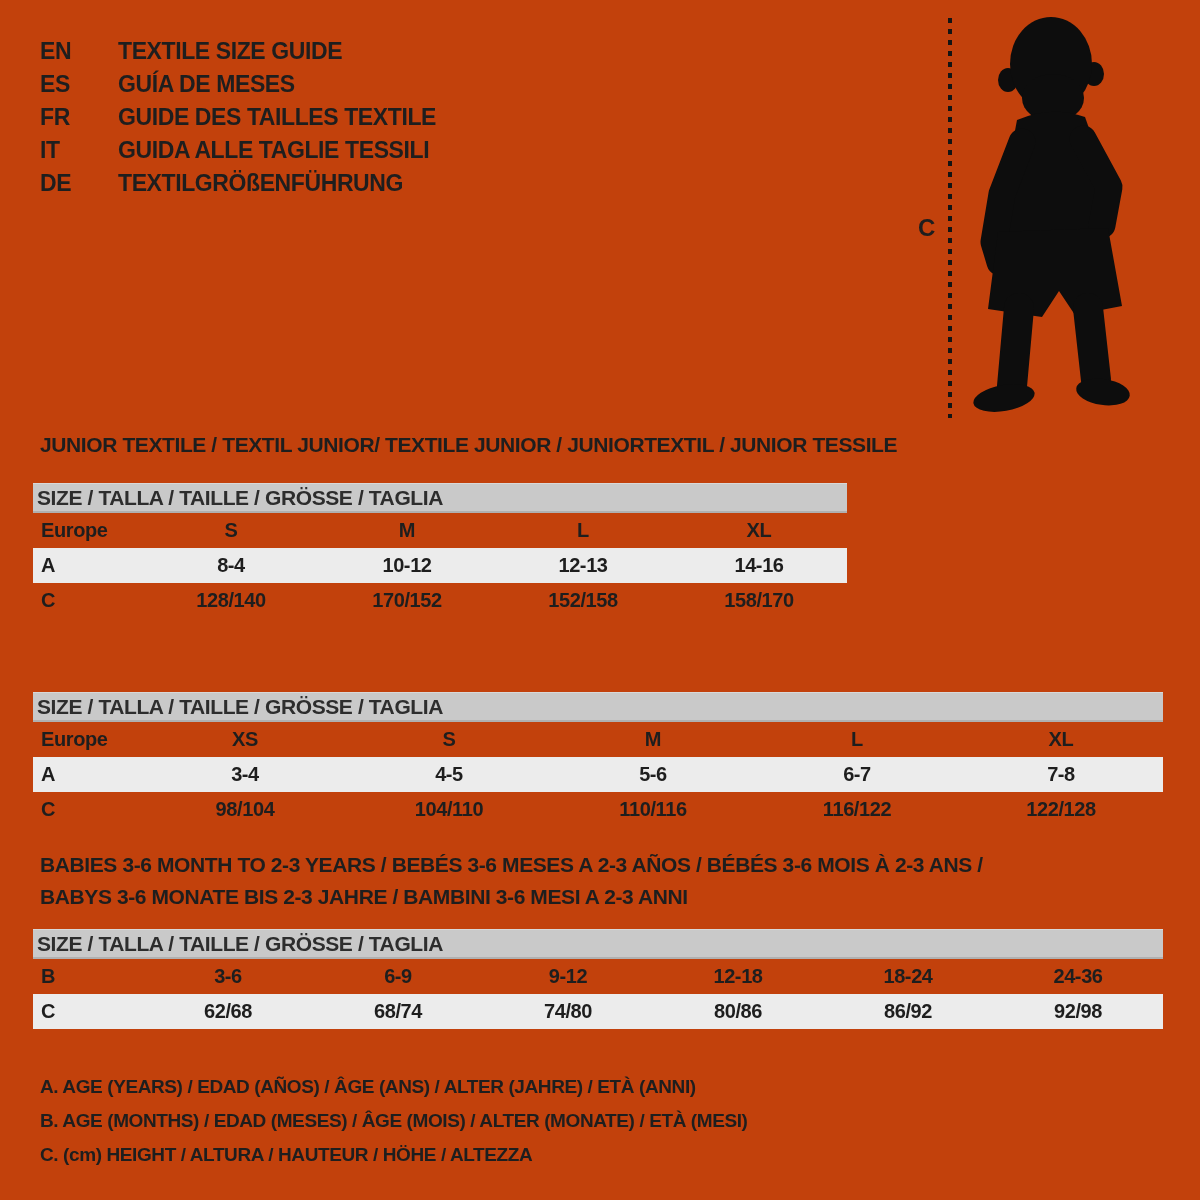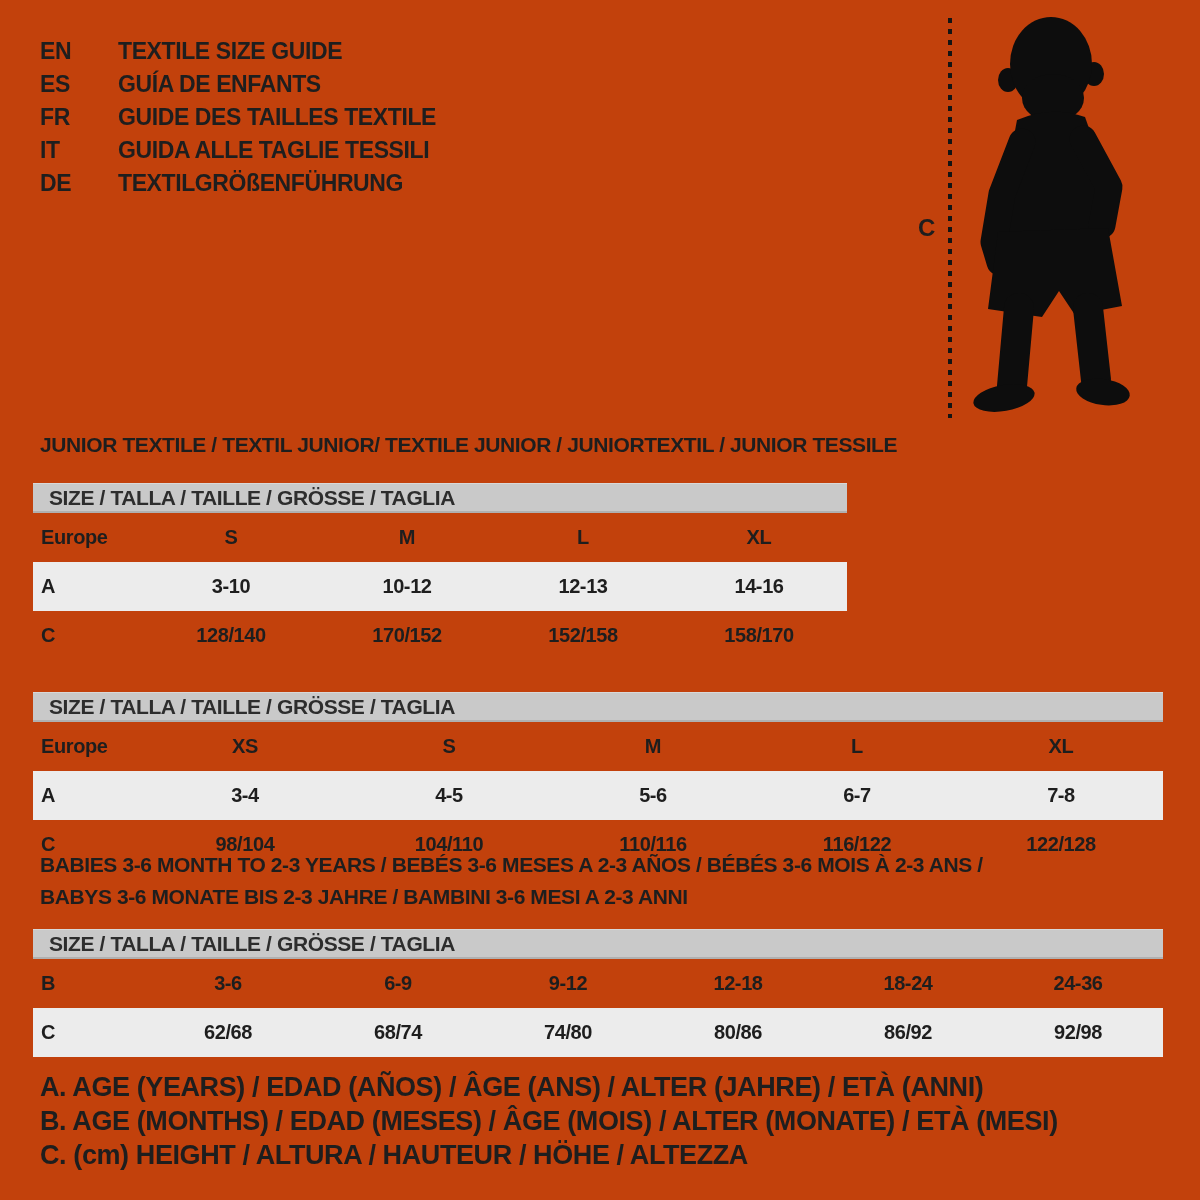--- a/index.html
+++ b/index.html
@@ -24,53 +24,53 @@
   
   .sec-heading { position:absolute; left:40px; font-size:21px; font-weight:bold;
                  letter-spacing:-0.4px; white-space:nowrap; }
   .sec-heading .sub { font-size:14px; vertical-align:-4px; }
   .heading-2line { line-height:32px; }
 
   
   .tbl { position:absolute; left:33px; }
   .size-bar { height:30px; background:#c9c9c9; border-top:1px solid #d8d8d8;
               border-bottom:2px solid #b0b0b0; box-sizing:border-box;
-              display:flex; align-items:center; padding-left:16px;
+              display:flex; align-items:center; padding-left:4px;
               font-size:21px; font-weight:bold; letter-spacing:-0.4px; color:#2d2d2d; }
-  .trow { display:flex; height:49px; align-items:center; font-size:20px;
+  .trow { display:flex; height:35px; align-items:center; font-size:20px;
           font-weight:bold; letter-spacing:-0.4px; }
   .trow.stripe { background:#ececec; }
   .rlabel { flex:0 0 110px; width:110px; padding-left:8px; box-sizing:border-box; }
   .cell { flex:1; text-align:center; }
 
   .tbl-junior   { top:483px; width:814px; }
   .tbl-children { top:692px; width:1130px; }
   .tbl-babies   { top:929px; width:1130px; }
 
   .h-junior   { top:433px; }
   .h-children { top:641px; }
   .h-babies   { top:849px; }
 
   
-  .legend { position:absolute; left:40px; top:1070px; font-size:27px; font-weight:bold;
+  .legend { position:absolute; left:40px; top:1070px; font-size:19px; font-weight:bold;
             letter-spacing:-0.4px; line-height:34px; }
 </style>
 </head>
 <body>
 
 <div class="page">
 
   <div class="lang-list">
     <div class="lang-row">
       <span class="lang-code">EN</span>
       <span class="lang-label">TEXTILE SIZE GUIDE</span>
     </div>
     <div class="lang-row">
       <span class="lang-code">ES</span>
-      <span class="lang-label">GUÍA DE ENFANTS</span>
+      <span class="lang-label">GUÍA DE MESES</span>
     </div>
     <div class="lang-row">
       <span class="lang-code">FR</span>
       <span class="lang-label">GUIDE DES TAILLES TEXTILE</span>
     </div>
     <div class="lang-row">
       <span class="lang-code">IT</span>
       <span class="lang-label">GUIDA ALLE TAGLIE TESSILI</span>
     </div>
     <div class="lang-row">
@@ -101,21 +101,21 @@
     <div class="size-bar">SIZE / TALLA / TAILLE / GRÖSSE / TAGLIA</div>
     <div class="trow">
       <span class="rlabel">Europe</span>
       <span class="cell">S</span>
       <span class="cell">M</span>
       <span class="cell">L</span>
       <span class="cell">XL</span>
     </div>
     <div class="trow stripe">
       <span class="rlabel">A</span>
-      <span class="cell">3-10</span>
+      <span class="cell">8-4</span>
       <span class="cell">10-12</span>
       <span class="cell">12-13</span>
       <span class="cell">14-16</span>
     </div>
     <div class="trow">
       <span class="rlabel">C</span>
       <span class="cell">128/140</span>
       <span class="cell">170/152</span>
       <span class="cell">152/158</span>
       <span class="cell">158/170</span>

